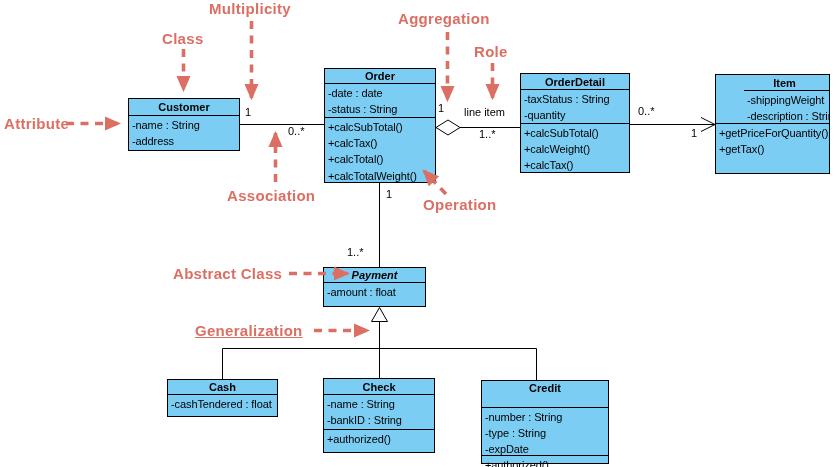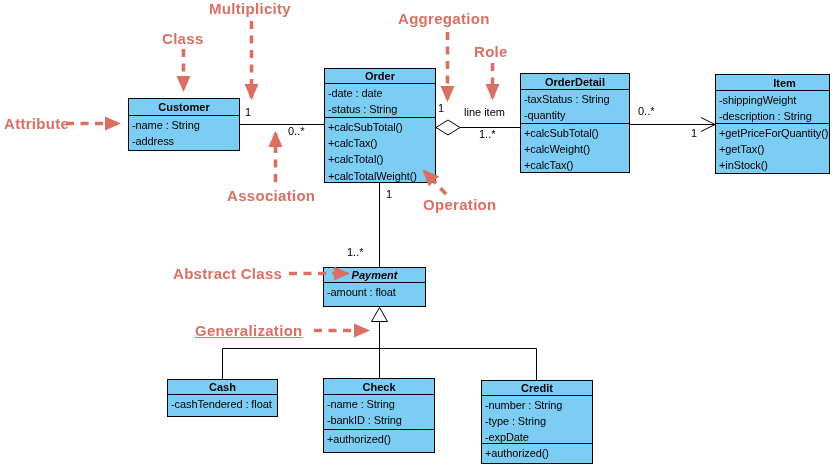--- a/index.html
+++ b/index.html
@@ -67,28 +67,27 @@
       </div>
     <div class="uml-comp" style="height:49px;">
         <div class="uml-row">+calcSubTotal()</div>
         <div class="uml-row">+calcWeight()</div>
         <div class="uml-row">+calcTax()</div>
       </div>
   </div>
 
   <div class="uml-class" style="left:715px;top:74px;width:115px;height:100px;">
     <div class="uml-title" style="height:15px;margin-left:24px;">Item</div>
-    <div class="uml-comp" style="height:33px;">
+    <div class="uml-comp" style="height:33px;margin-left:28px;">
         <div class="uml-row">-shippingWeight</div>
         <div class="uml-row">-description : String</div>
       </div>
     <div class="uml-comp" style="height:50px;">
         <div class="uml-row">+getPriceForQuantity()</div>
         <div class="uml-row">+getTax()</div>
-        <div class="uml-row">+inStock()</div>
       </div>
   </div>
 
   <div class="uml-class abstract" style="left:323px;top:267px;width:103px;height:40px;">
     <div class="uml-title" style="height:14px;">Payment</div>
     <div class="uml-comp" style="height:24px;">
         <div class="uml-row">-amount : float</div>
       </div>
   </div>
 
@@ -103,23 +102,23 @@
     <div class="uml-title" style="height:15px;">Check</div>
     <div class="uml-comp" style="height:35px;">
         <div class="uml-row">-name : String</div>
         <div class="uml-row">-bankID : String</div>
       </div>
     <div class="uml-comp" style="height:23px;">
         <div class="uml-row">+authorized()</div>
       </div>
   </div>
 
-  <div class="uml-class" style="left:481px;top:380px;width:112px;height:84px;">
+  <div class="uml-class" style="left:481px;top:380px;width:128px;height:84px;">
     <div class="uml-title" style="height:14px;">Credit</div>
-    <div class="uml-comp" style="height:48px;">
+    <div class="uml-comp" style="height:48px;margin-top:12px;">
         <div class="uml-row">-number : String</div>
         <div class="uml-row">-type : String</div>
         <div class="uml-row">-expDate</div>
       </div>
     <div class="uml-comp" style="height:20px;">
         <div class="uml-row">+authorized()</div>
       </div>
   </div>
 
   <svg id="wires" width="836" height="467" viewBox="0 0 836 467">

